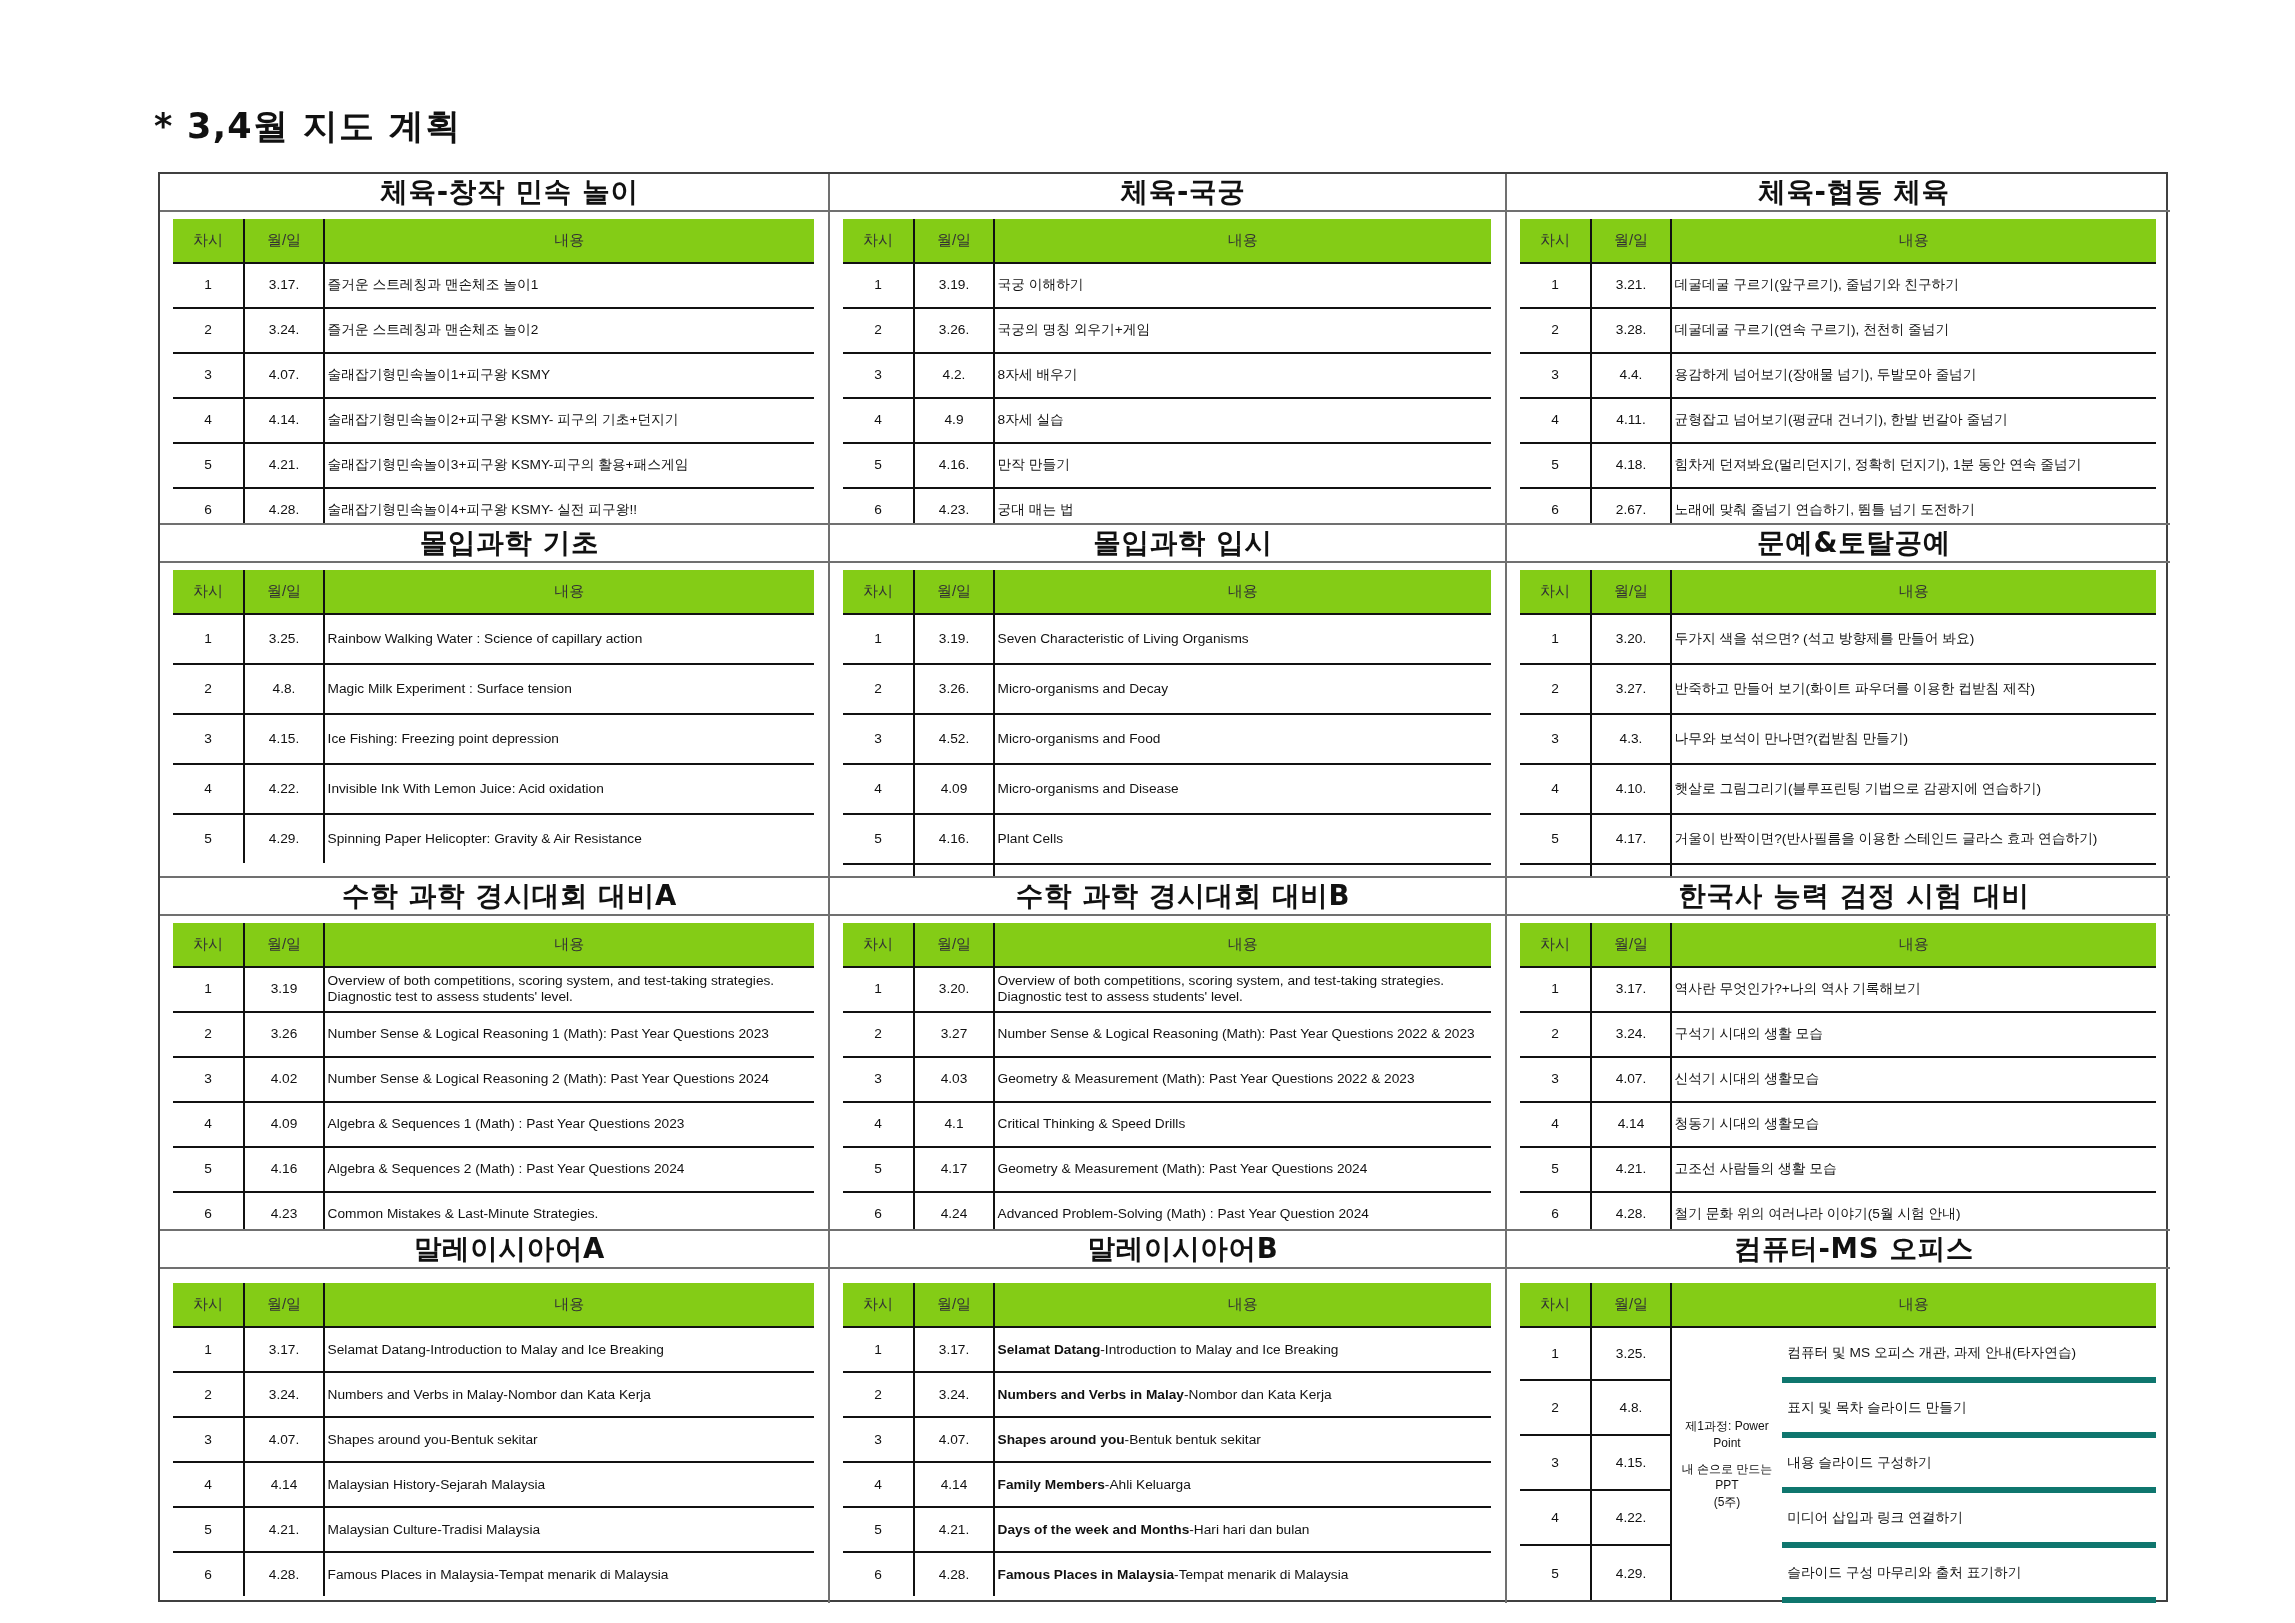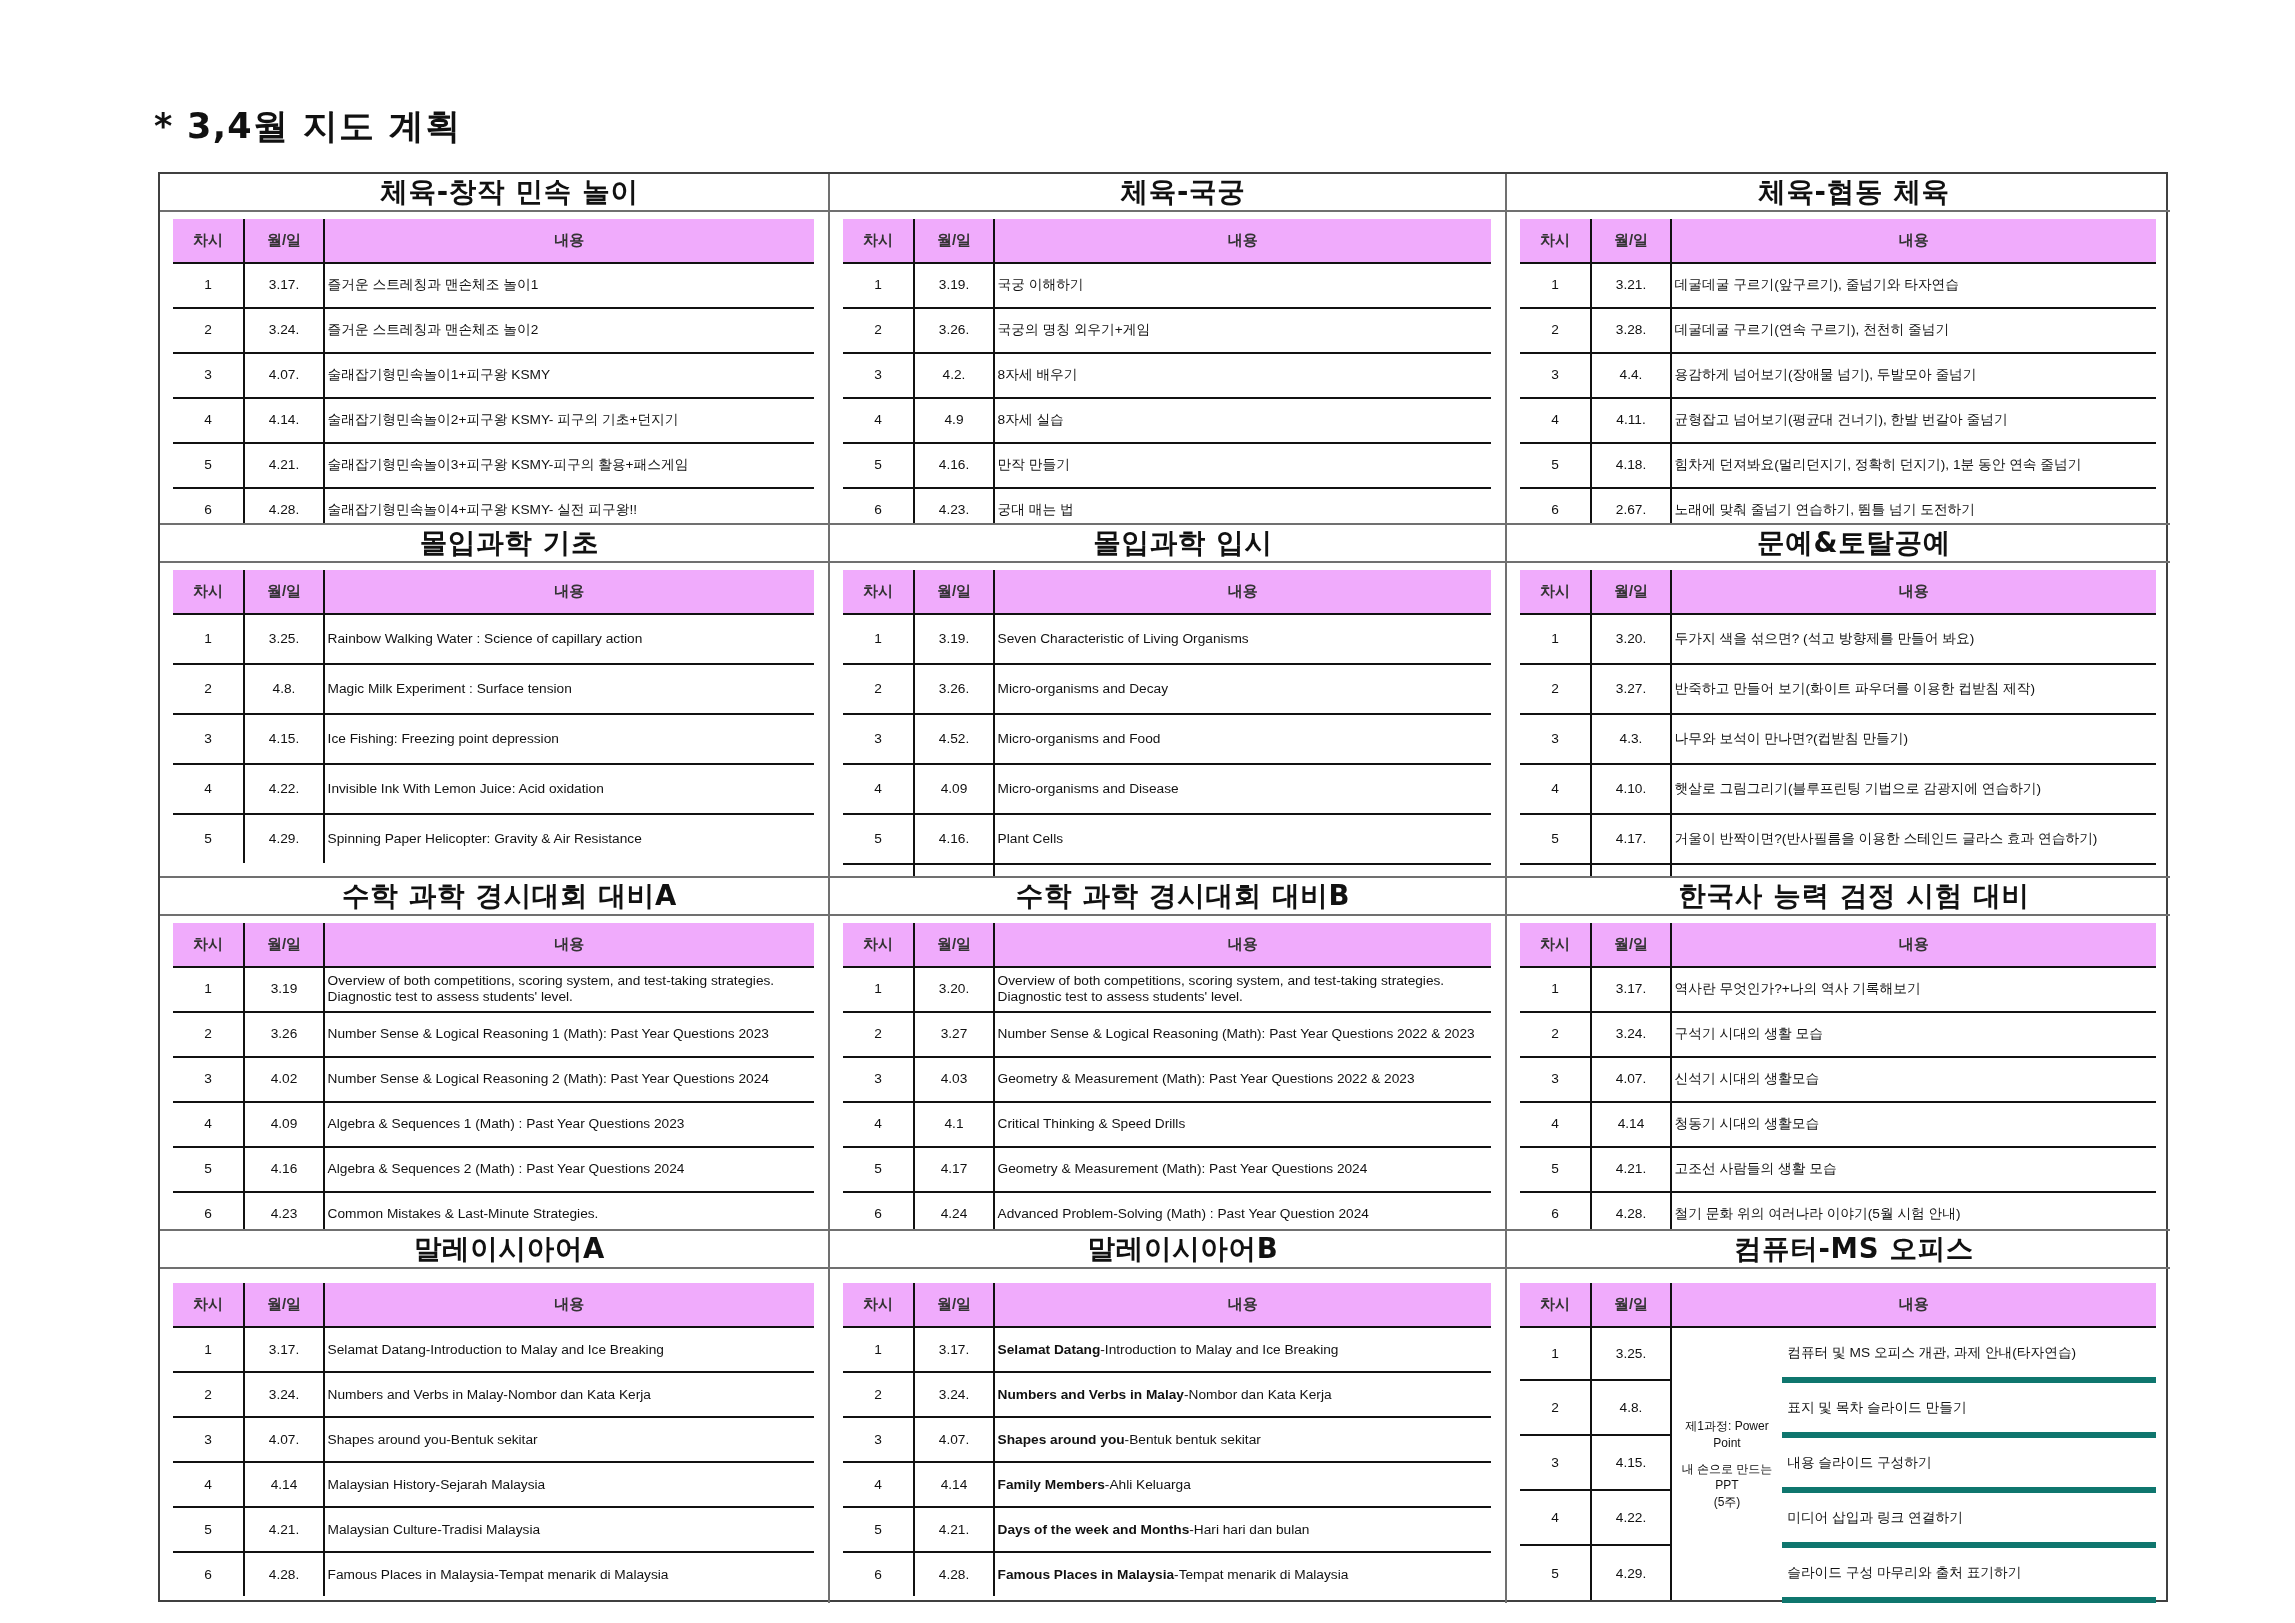--- a/index.html
+++ b/index.html
@@ -31,21 +31,21 @@
       font-family: "DejaVu Sans", sans-serif; font-weight: bold; font-size: 27.5px;
       letter-spacing: 0.7px; box-sizing: border-box; padding-left: 31px;
     }
     .table-wrap { padding: 6.5px 14.4px 0 13px; flex: 1; }
     .row-last .table-wrap { padding-top: 14.4px; }
     table.plan {
       width: 100%; border-collapse: collapse; table-layout: fixed;
       font-size: 13.7px;
     }
     table.plan th {
-      background: #f0abfc; color: #333; font-weight: bold; height: 41px;
+      background: #84cc16; color: #333; font-weight: normal; height: 41px;
       font-size: 15px; border-bottom: 2.6px solid #111;
     }
     table.plan th + th, table.plan td + td { border-left: 2px solid #111; }
     table.plan td {
       border-bottom: 2.6px solid #111; text-align: center; height: 43px;
       padding: 0; line-height: 1.15;
     }
     table.plan tr:last-child td { border-bottom: none; }
     table.plan td.content { text-align: left; padding-left: 2.6px; }
     .r2 table.plan td { height: 48px; }
@@ -178,21 +178,21 @@
           <tr>
             <th>차시</th>
             <th>월/일</th>
             <th>내용</th>
           </tr>
         </thead>
         <tbody>
             <tr>
               <td>1</td>
               <td>3.21.</td>
-              <td class="content">데굴데굴 구르기(앞구르기), 줄넘기와 타자연습</td>
+              <td class="content">데굴데굴 구르기(앞구르기), 줄넘기와 친구하기</td>
             </tr>
             <tr>
               <td>2</td>
               <td>3.28.</td>
               <td class="content">데굴데굴 구르기(연속 구르기), 천천히 줄넘기</td>
             </tr>
             <tr>
               <td>3</td>
               <td>4.4.</td>
               <td class="content">용감하게 넘어보기(장애물 넘기), 두발모아 줄넘기</td>

